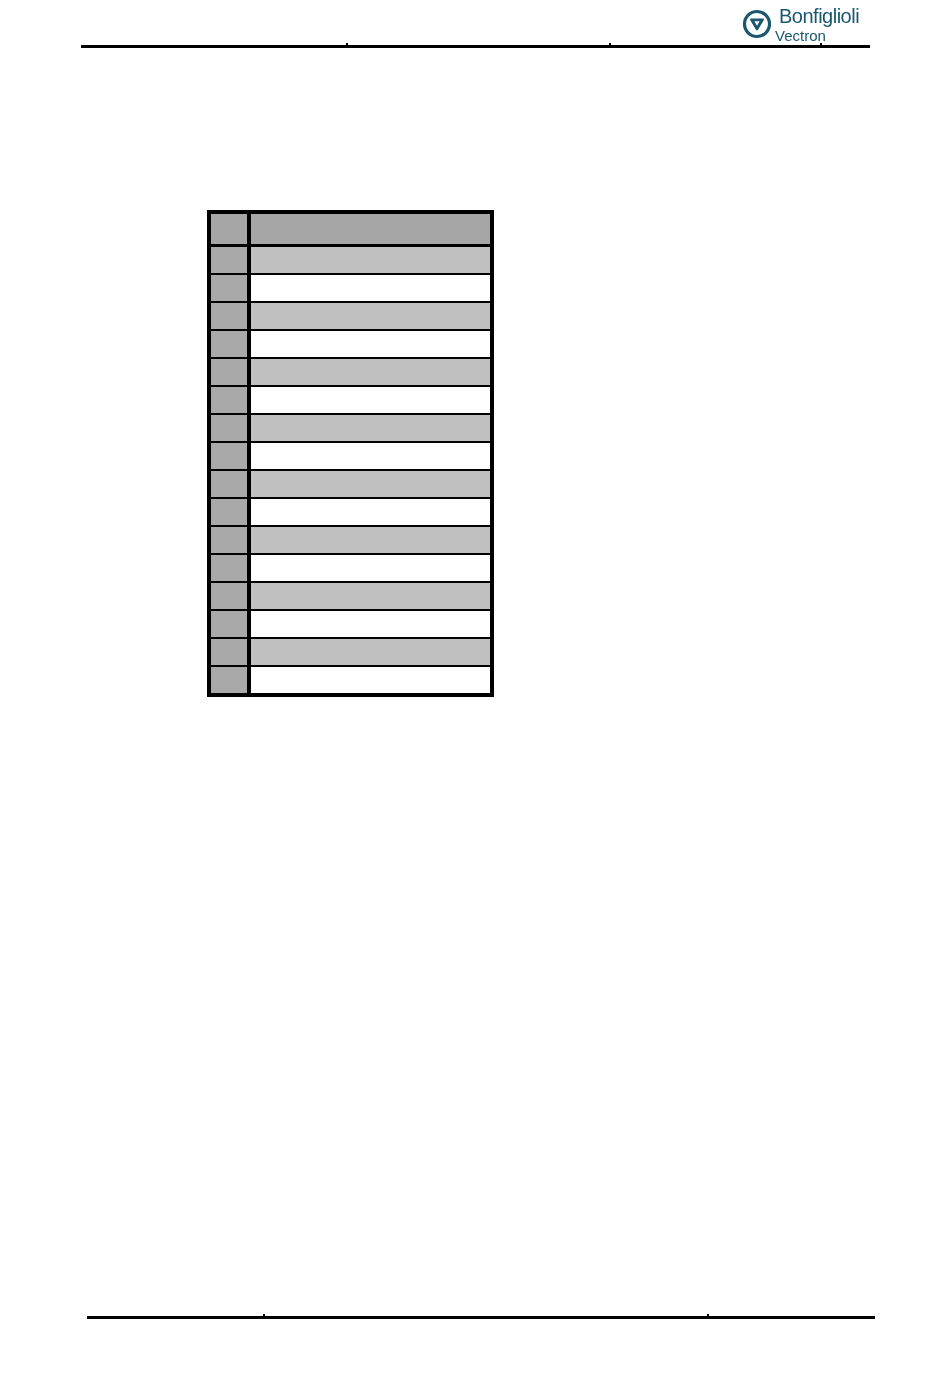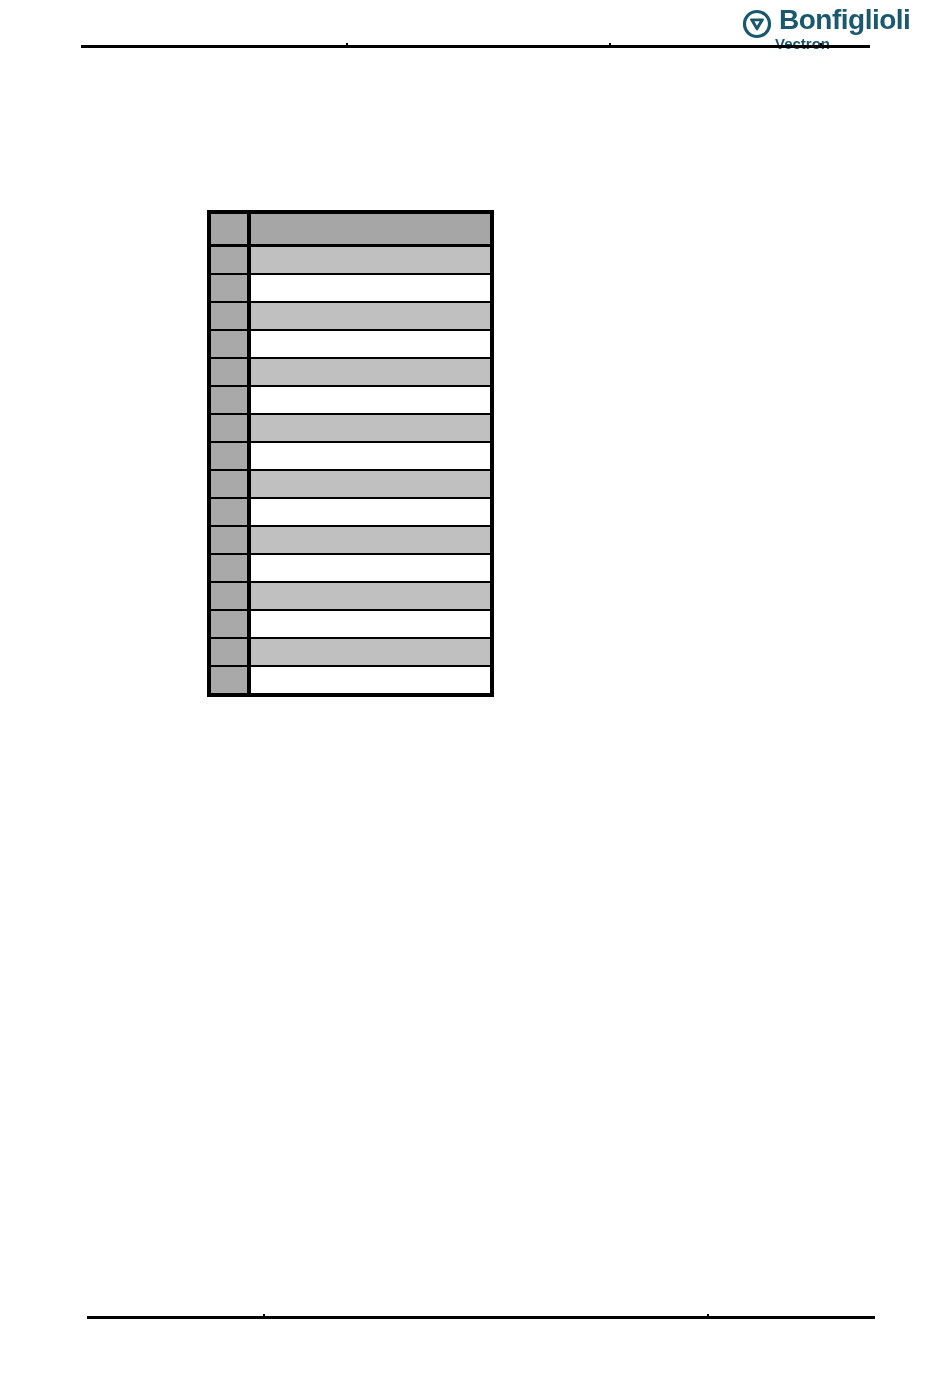--- a/index.html
+++ b/index.html
@@ -30,28 +30,28 @@
     margin-top: 3px;
     flex: 0 0 auto;
   }
   .logo-text {
     margin-left: 7px;
     display: flex;
     flex-direction: column;
     line-height: 1;
   }
   .logo-brand {
-    font-size: 28px;
-    font-weight: bold;
+    font-size: 20px;
+    font-weight: normal;
     letter-spacing: -0.5px;
     color: var(--brand, #19586d);
   }
   .logo-sub {
     font-size: 15px;
-    font-weight: bold;
+    font-weight: normal;
     color: var(--brand, #19586d);
     margin-top: 2px;
     margin-left: -4px;
   }
 
   
   .rule {
     position: absolute;
     height: 3px;
     background: var(--rule, #000000);

